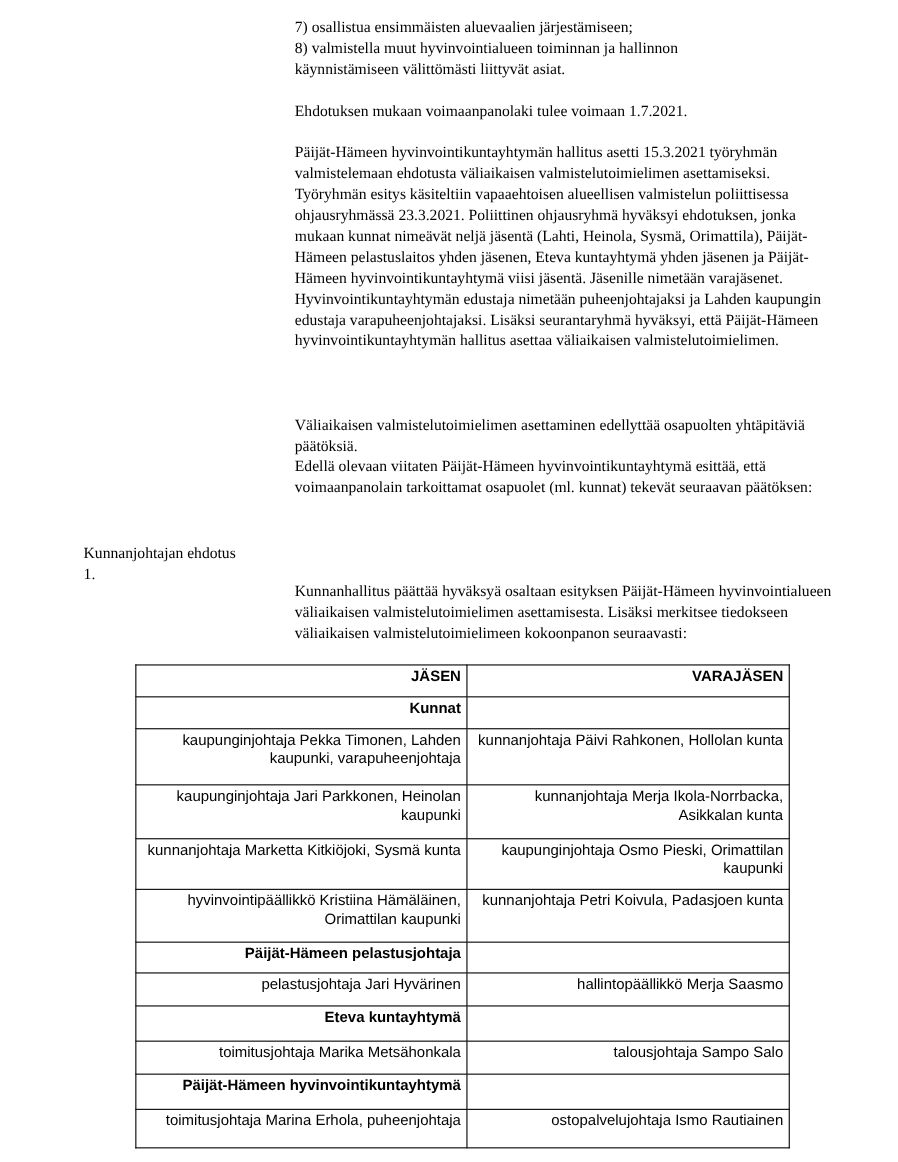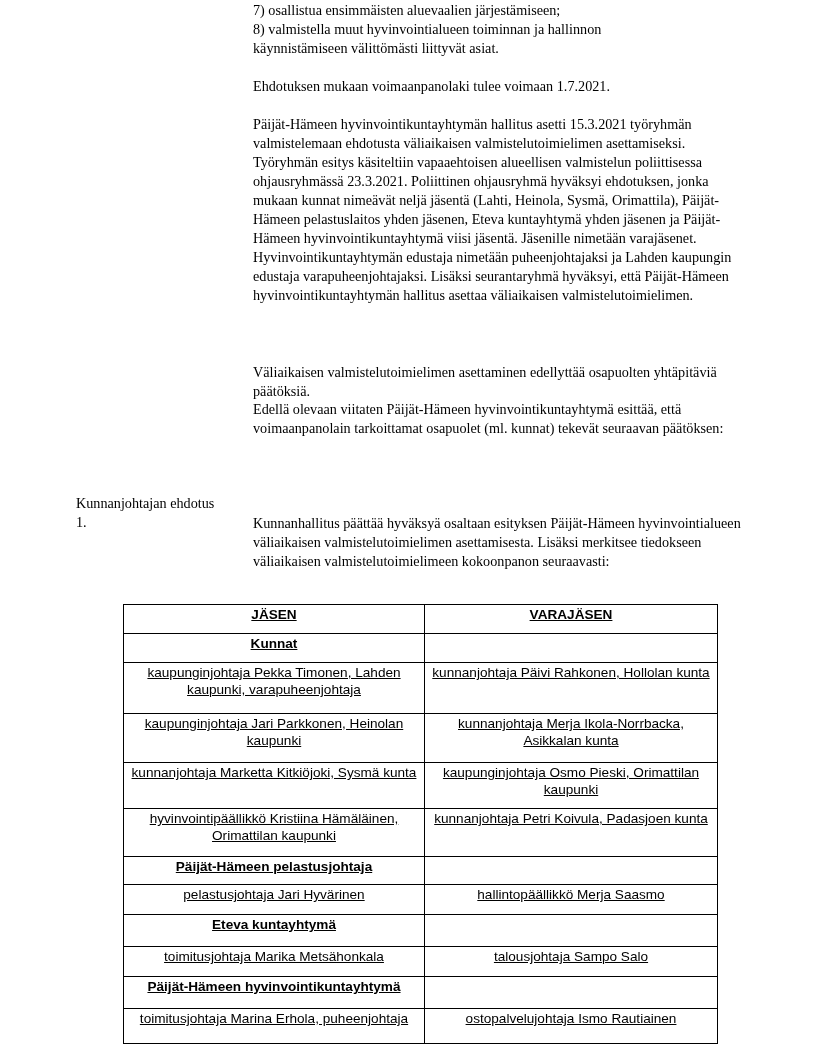--- a/index.html
+++ b/index.html
@@ -1,27 +1,27 @@
 <!DOCTYPE html>
 <html><head>
 <meta charset="utf-8">
 <style>
   html, body { margin: 0; padding: 0; background: #ffffff; }
   body { width: 816px; height: 1056px; position: relative; overflow: hidden; color: #000; }
   .serif { font-family: "Liberation Serif", "DejaVu Serif", serif; font-size: 14.2px; line-height: 19px; }
-  .para { position: absolute; left: 252px; width: 490px; margin: 1px; }
+  .para { position: absolute; left: 252px; width: 490px; margin: 16px; }
   .label-left { position: absolute; left: 76px; }
   table.members {
     position: absolute; left: 123px; top: 604px; width: 595px;
     border-collapse: collapse; table-layout: fixed;
     font-family: "Liberation Sans", "DejaVu Sans", sans-serif; font-size: 13.6px; line-height: 17px;
   }
   table.members td, table.members th {
-    border: 1.3px solid #000; vertical-align: top; text-align: center;
-    padding: 1px 5px 0 5px; font-weight: normal; text-decoration: underline;
+    border: 1.3px solid #000; vertical-align: top; text-align: right;
+    padding: 1px 5px 0 5px; font-weight: normal;
   }
   table.members .col1 { width: 301px; }
   table.members .hdr { font-weight: bold; }
   table.members .grp { font-weight: bold; }
 </style>
 </head>
 <body>
 
 <div class="serif">
   <p class="para" style="top:0px;">7) osallistua ensimmäisten aluevaalien järjestämiseen;</p>

